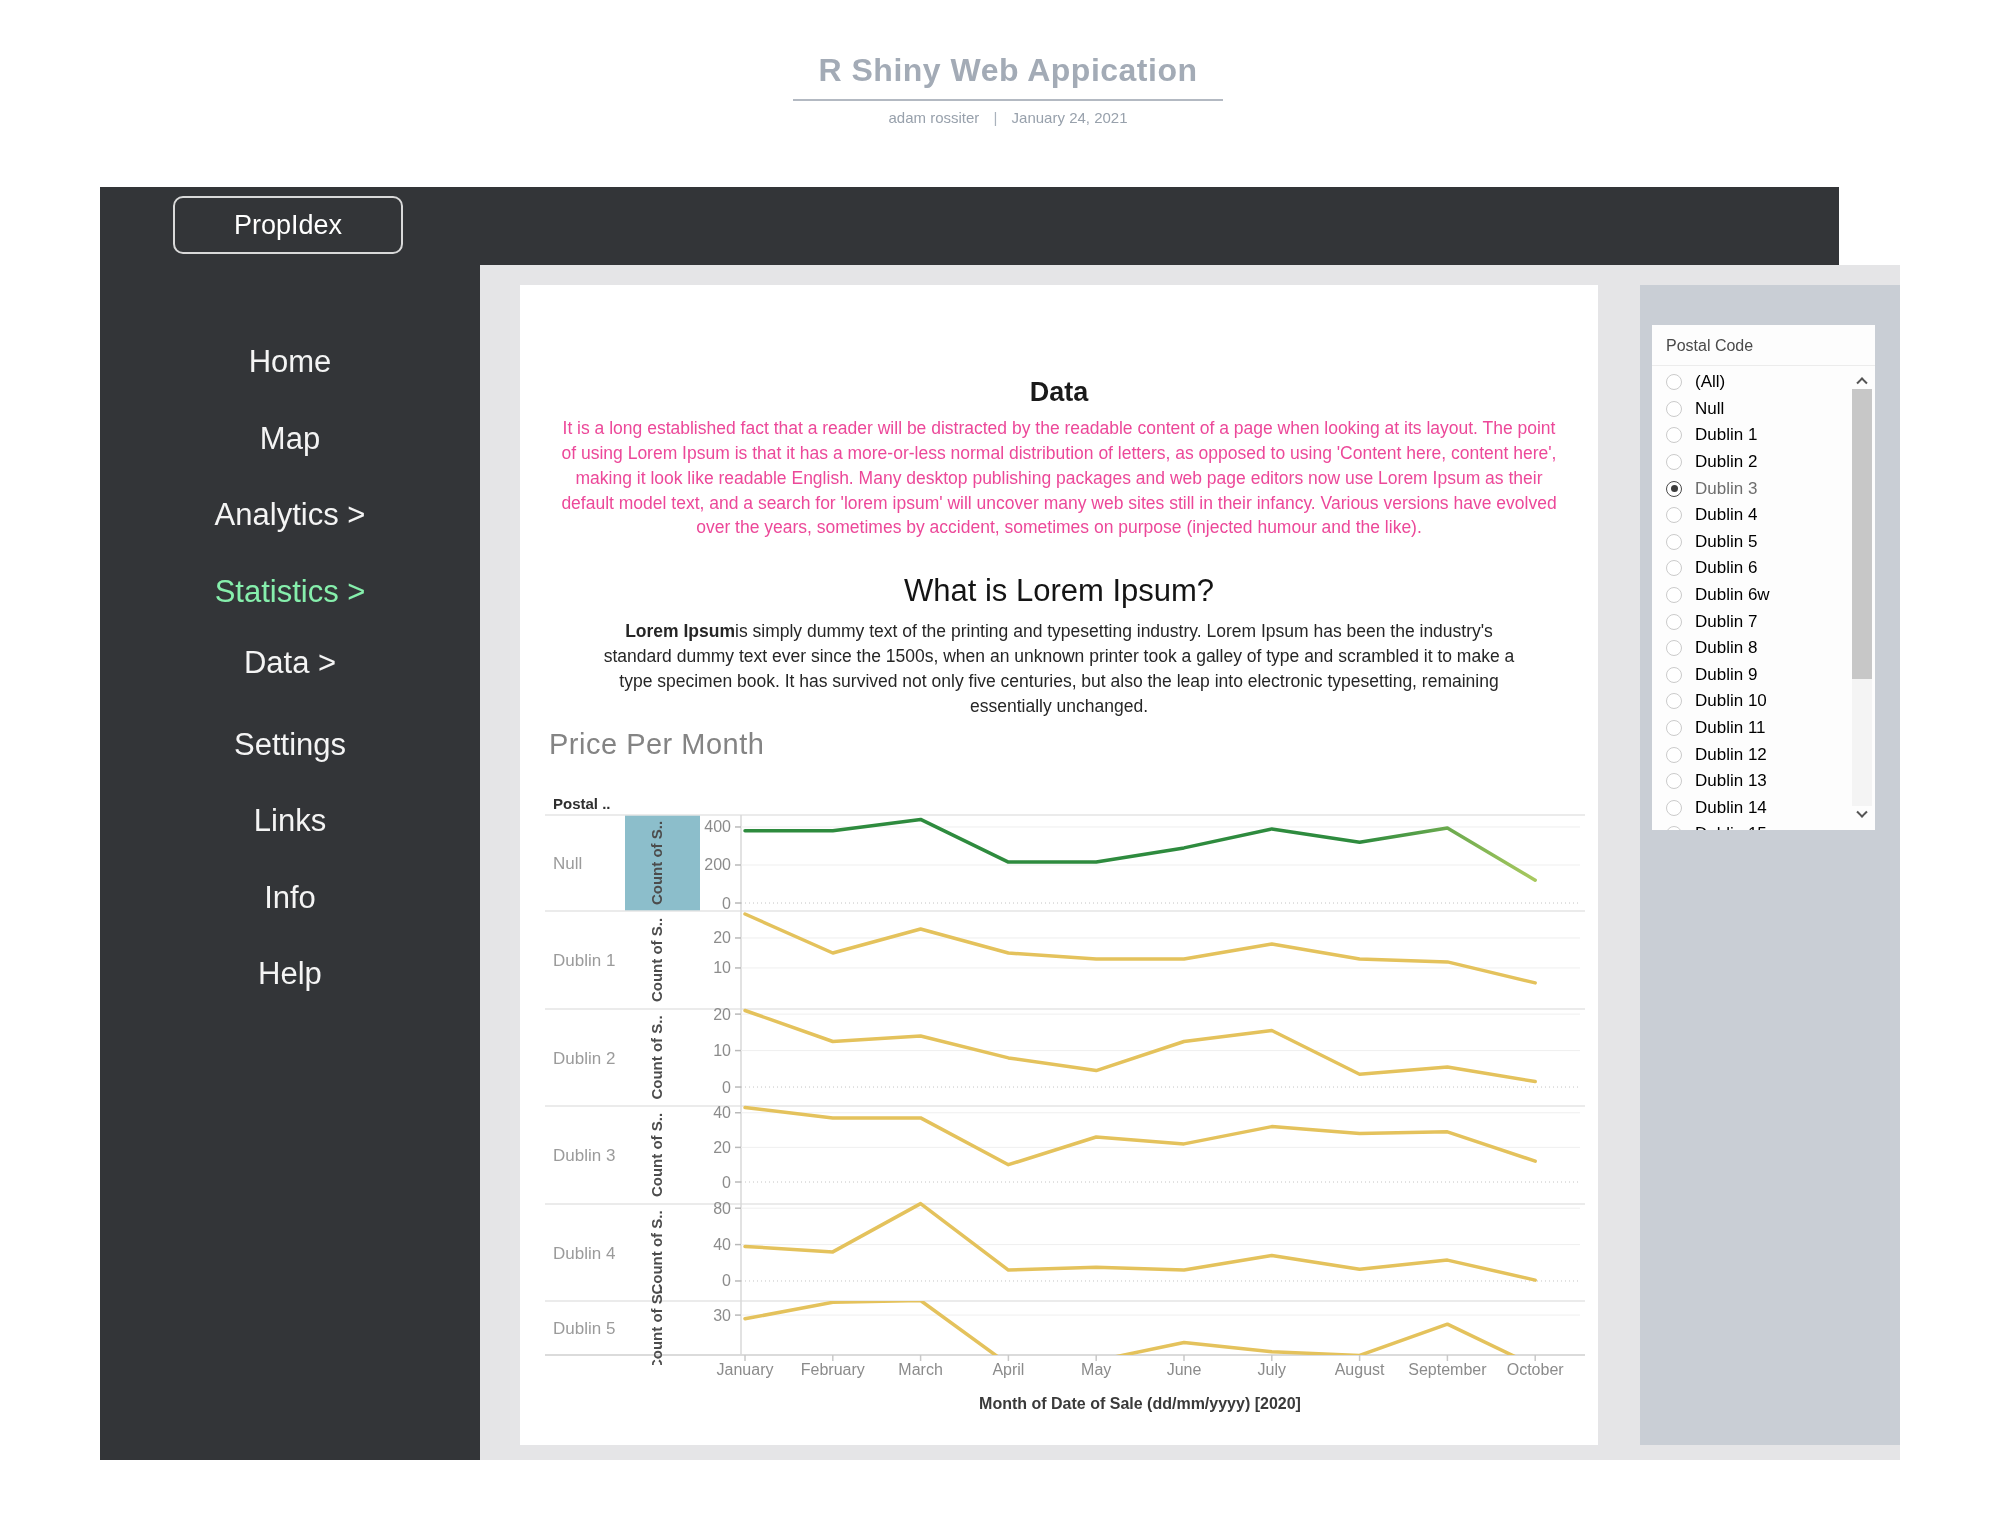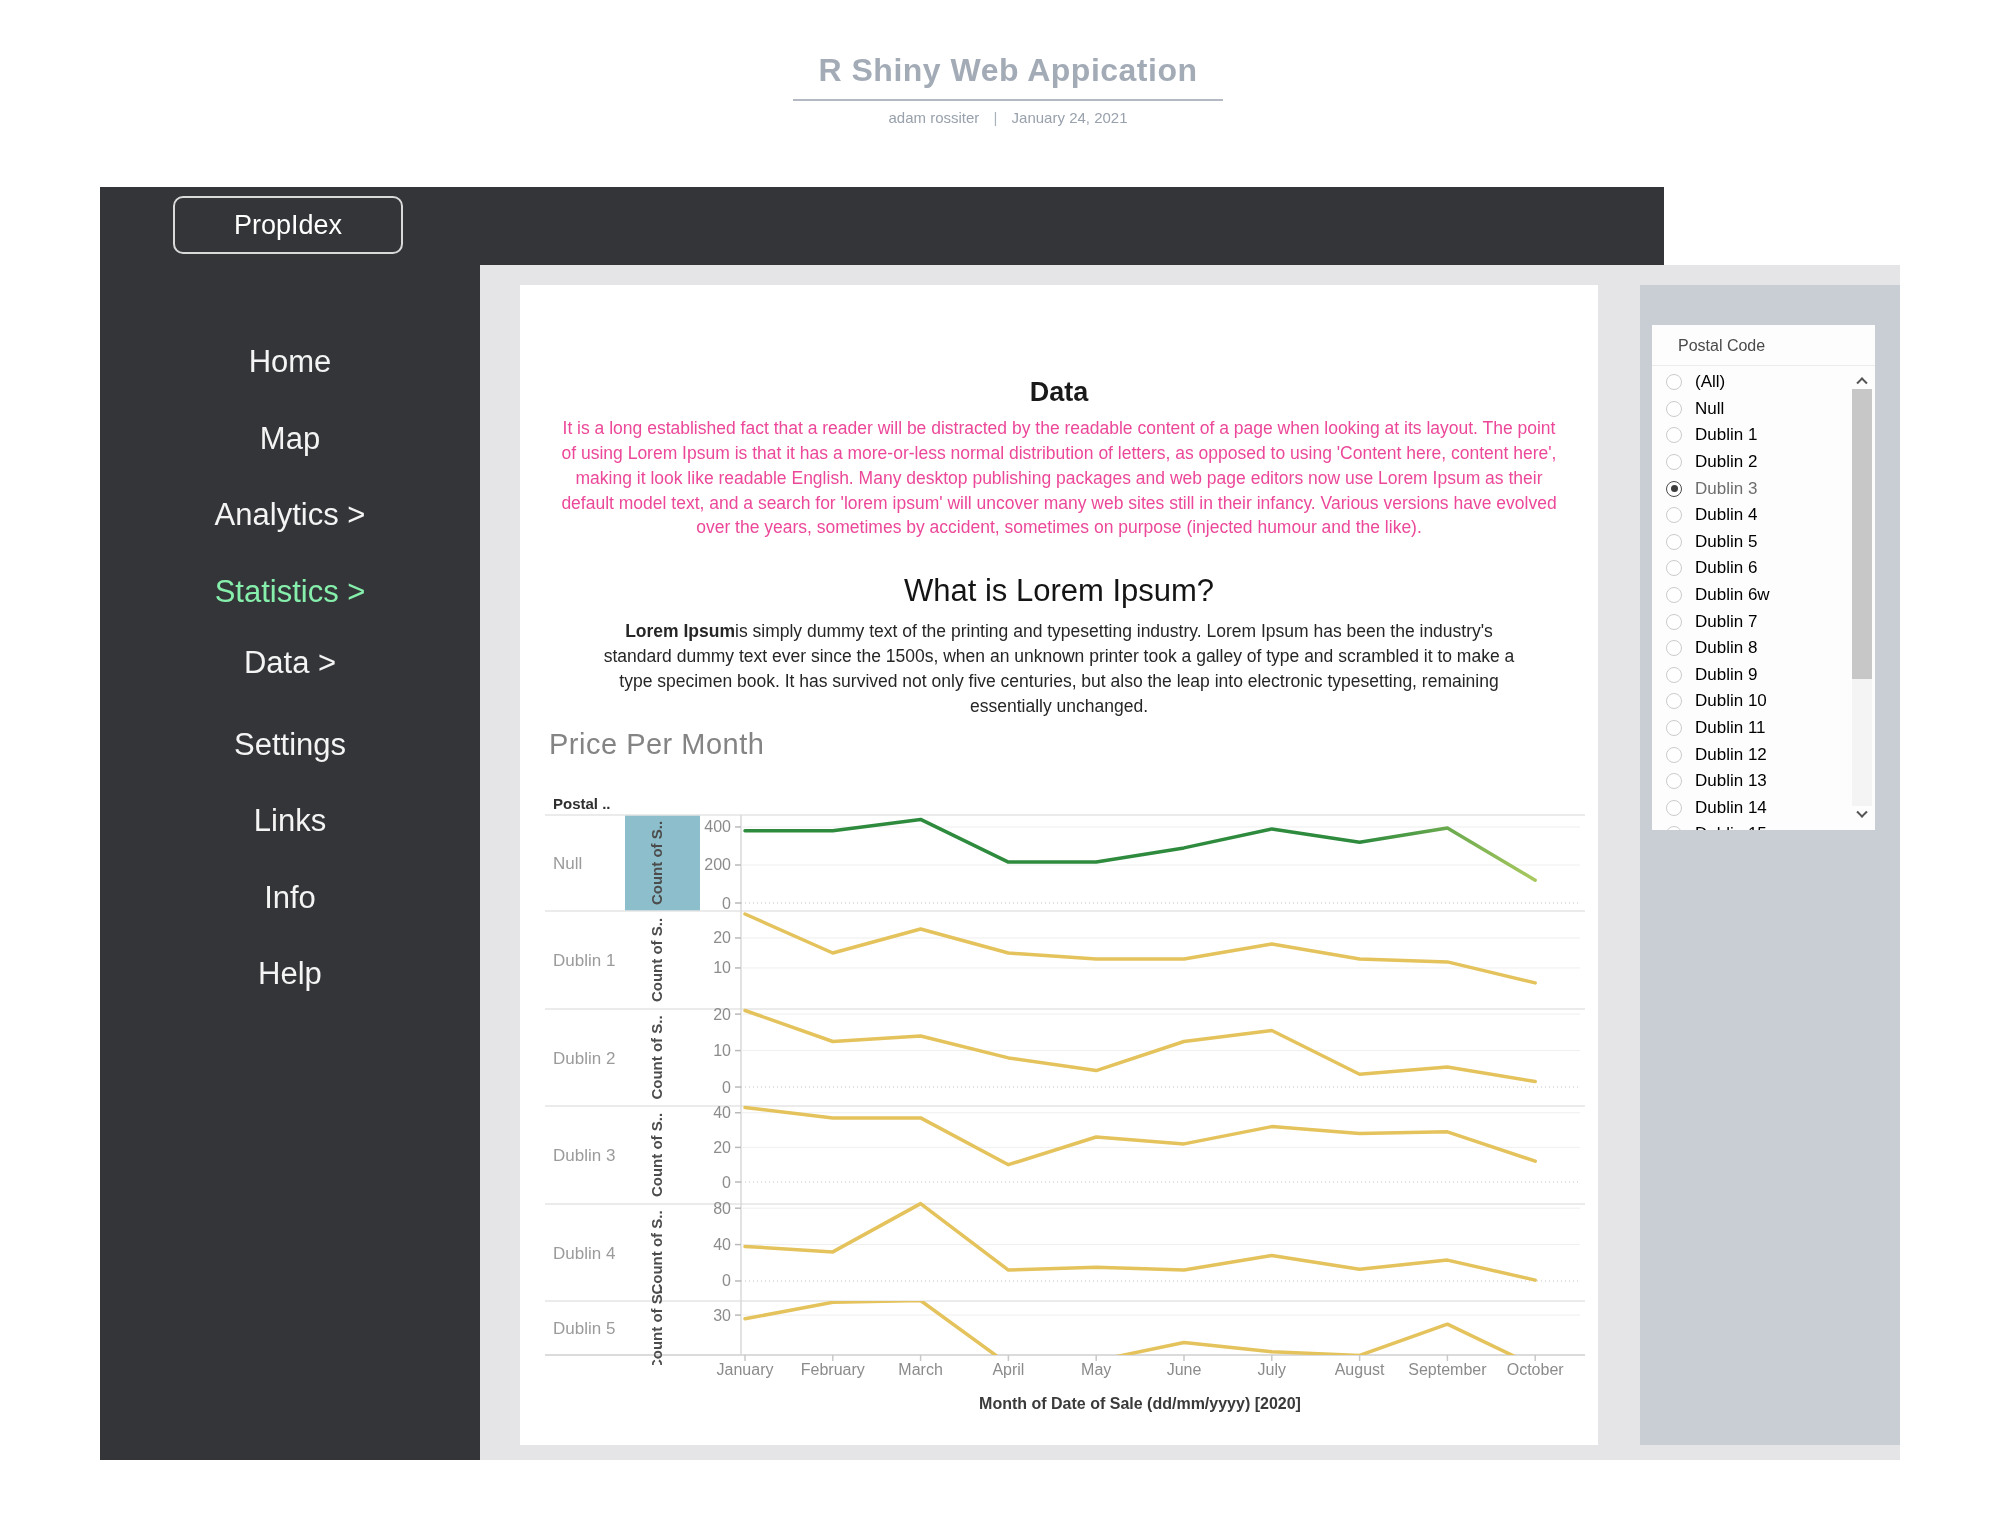--- a/index.html
+++ b/index.html
@@ -7,21 +7,21 @@
   .page { position:relative; width:2000px; height:1538px; background:#fff; overflow:hidden; }
 
   
   .app-header { position:absolute; left:793px; top:52px; width:430px; text-align:center; }
   .app-title { font-size:32px; font-weight:bold; color:#a3abb6; letter-spacing:0.5px; }
   .app-rule { border:none; border-top:2px solid #b3b9c2; margin:10px 0 8px 0; }
   .app-sub { font-size:15px; color:#98a1ac; }
   .app-sub .sep { margin:0 10px; color:#aab2bc; }
 
   
-  .topbar { position:absolute; left:100px; top:187px; width:1564px; height:78px; background:#333538; }
+  .topbar { position:absolute; left:100px; top:187px; width:1739px; height:78px; background:#333538; }
   .logo-btn { position:absolute; left:73px; top:9px; width:230px; height:58px; border:2px solid #d9d9d9;
               border-radius:10px; color:#fff; font-size:27px; display:flex; align-items:center; justify-content:center;
               background:transparent; cursor:pointer; }
   .sidebar { position:absolute; left:100px; top:265px; width:380px; height:1195px; background:#333538; }
   .menu-item { position:absolute; left:0; width:100%; text-align:center; font-size:31px; color:#f4f4f4;
                line-height:40px; cursor:pointer; }
   .menu-item.active { color:#86efac; }
 
   
   .main-bg { position:absolute; left:480px; top:265px; width:1420px; height:1195px; background:#e5e5e7; }
@@ -37,21 +37,21 @@
 
   .chart-wrap { position:absolute; left:25px; top:510px; width:1040px; height:645px; }
   .postal-hdr { position:absolute; left:8px; top:0px; font-size:15px; font-weight:bold; color:#2f2f2f; }
   .chart-svg { position:absolute; left:0; top:0; }
   .xlabel { position:absolute; top:566px; transform:translateX(-50%); font-size:16px; color:#8b8b8b; white-space:nowrap; }
   .axis-title { position:absolute; top:600px; left:595px; transform:translateX(-50%); font-size:16px; font-weight:bold; color:#3a3a3a; white-space:nowrap; }
 
   
   .panel { position:absolute; left:1160px; top:20px; width:260px; height:1160px; background:#c9ced5; }
   .listbox { position:absolute; left:12px; top:40px; width:223px; height:505px; background:#fdfdfd; overflow:hidden; }
-  .listbox-title { padding:12px 0 10px 26px; font-size:16px; color:#4a4a4a; border-bottom:1px solid #ececec; }
+  .listbox-title { padding:12px 0 10px 14px; font-size:16px; color:#4a4a4a; border-bottom:1px solid #ececec; }
   .opt-rows { position:absolute; left:14px; top:44px; right:30px; }
   .opt { display:flex; align-items:center; height:26.6px; gap:13px; cursor:pointer; }
   .radio { width:16px; height:16px; min-width:16px; border:1.5px solid #cbcbcb; border-radius:50%; position:relative; background:#fff; }
   .opt.sel .radio { border-color:#4a4a4a; }
   .opt.sel .radio::after { content:""; position:absolute; left:3.5px; top:3.5px; width:7px; height:7px; border-radius:50%; background:#3c3c3c; }
   .opt-label { font-size:17px; color:#000000; white-space:nowrap; }
   .opt.sel .opt-label { color:#6e6e6e; }
 
   .vscroll { position:absolute; right:3px; top:46px; bottom:6px; width:20px; display:flex; flex-direction:column; }
   .scroll-btn { height:18px; display:flex; align-items:center; justify-content:center; cursor:pointer; }

